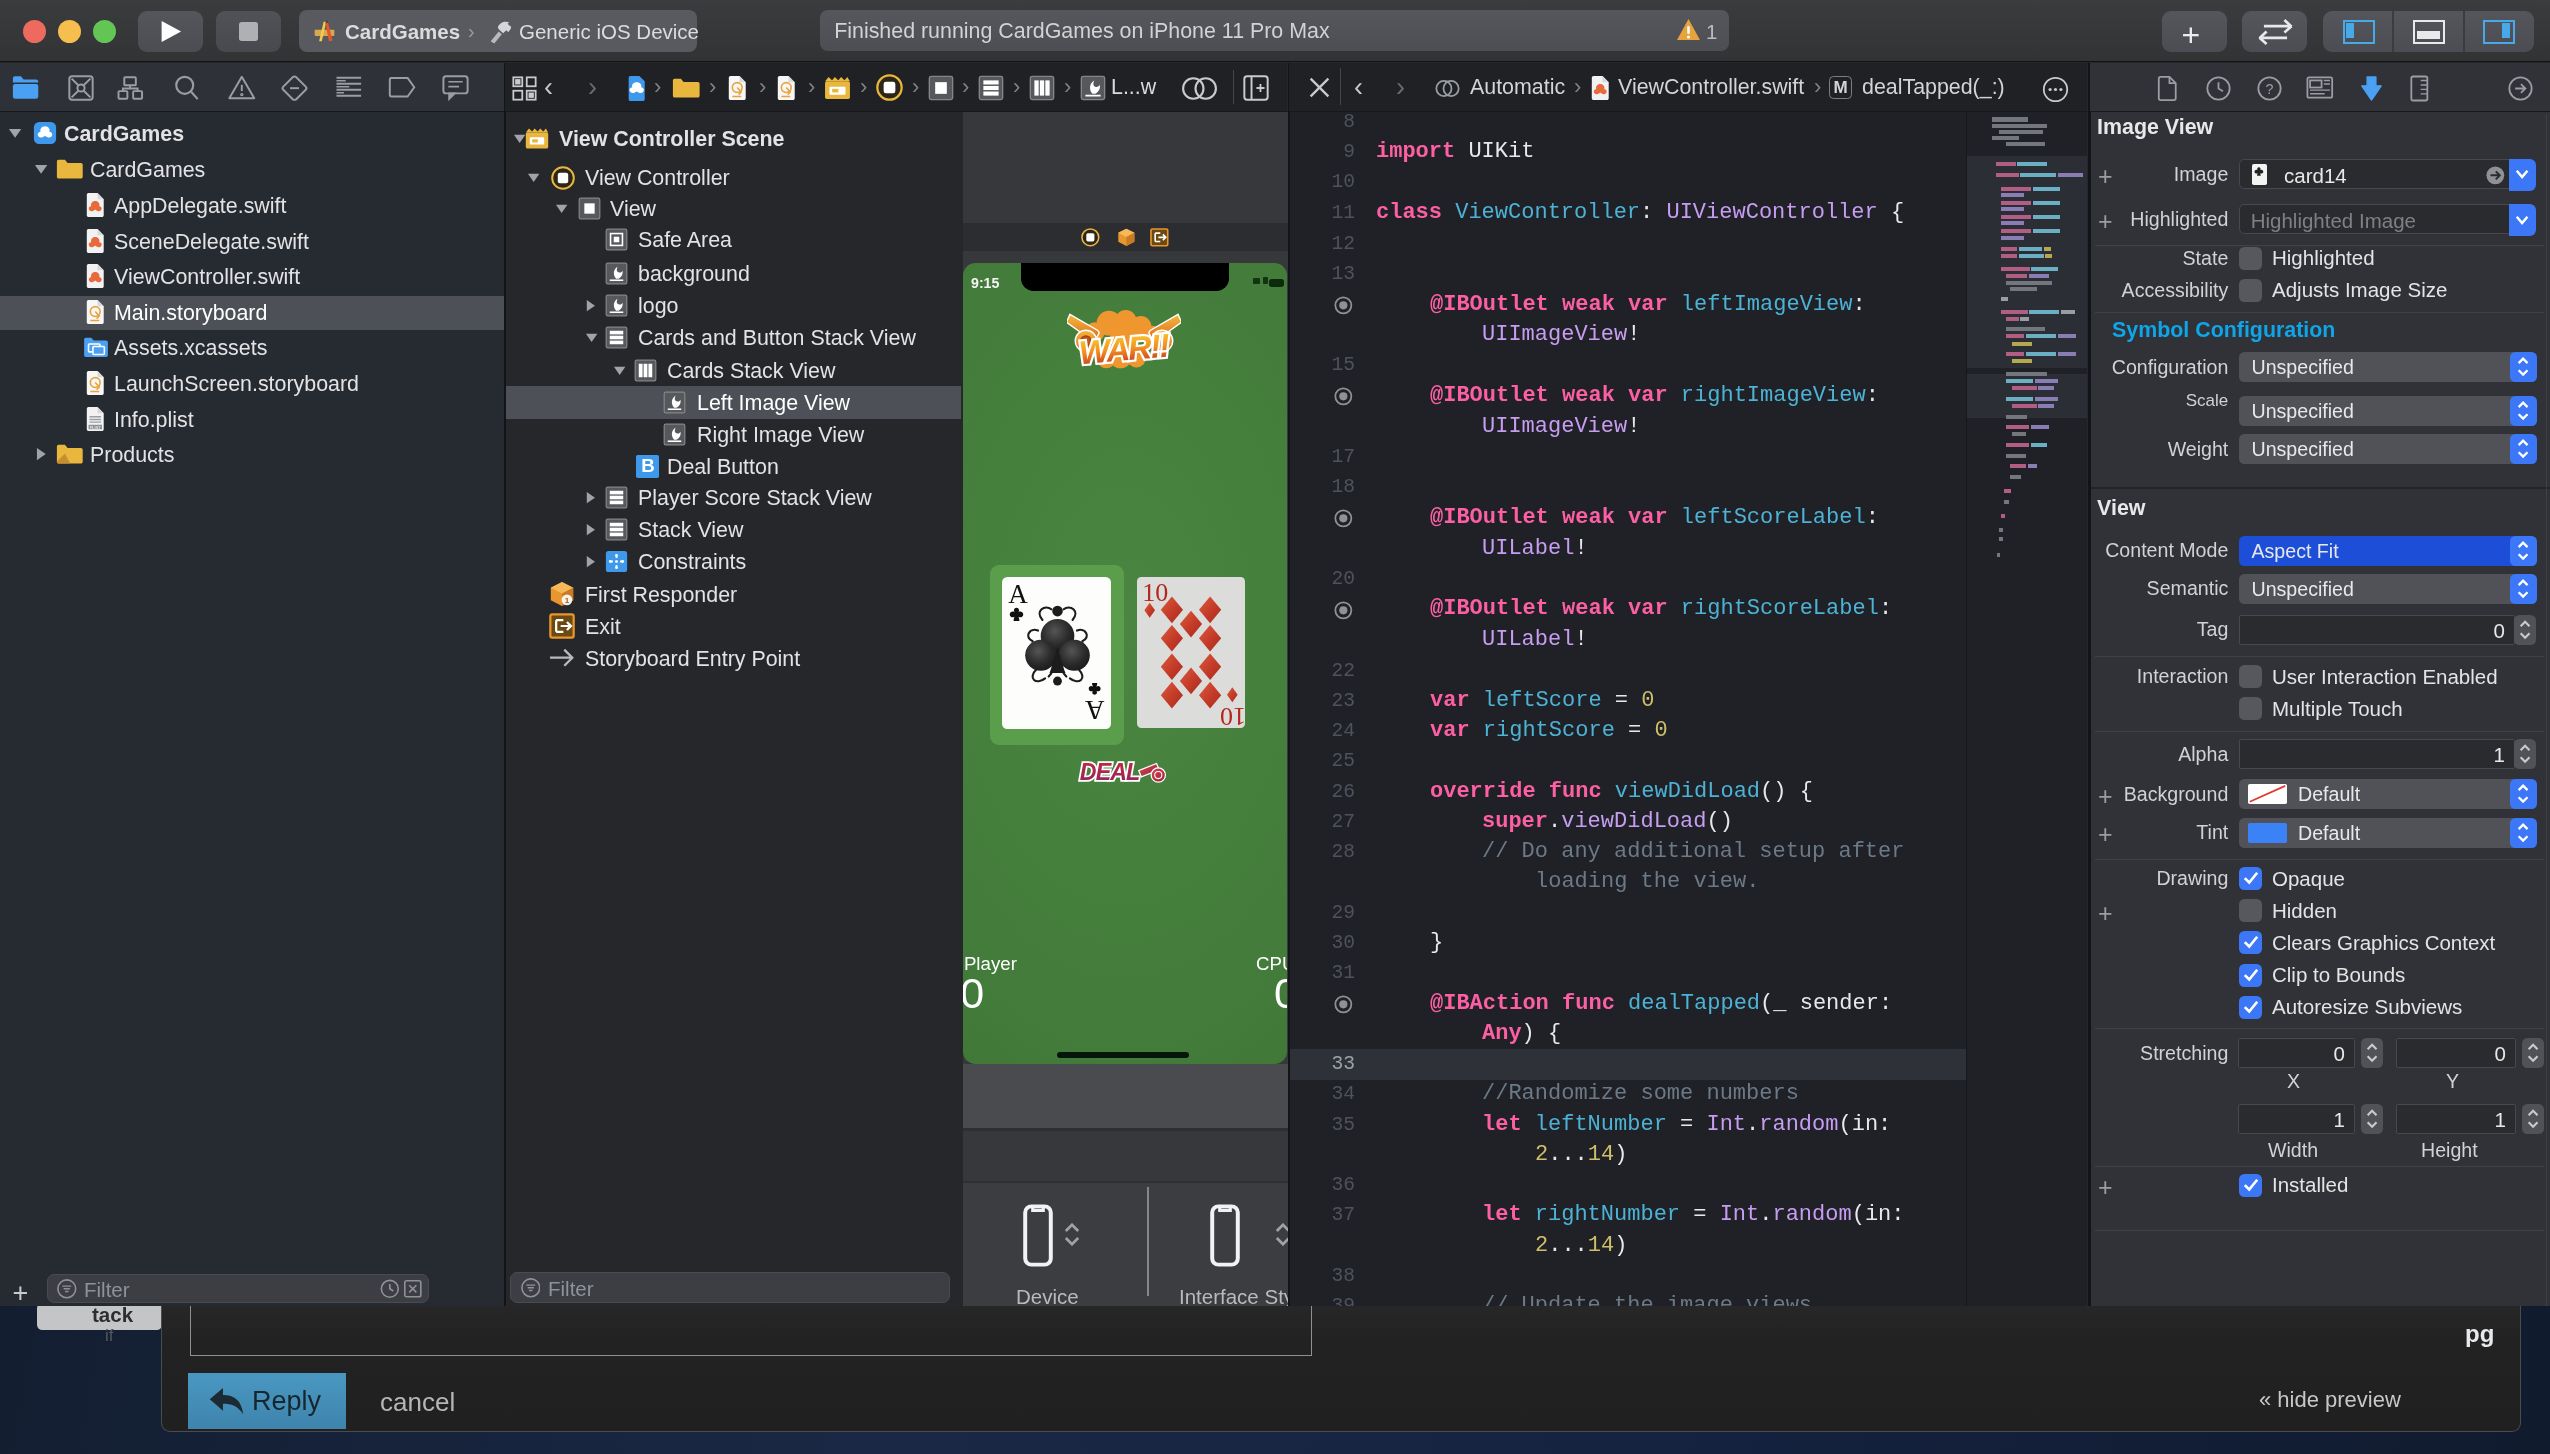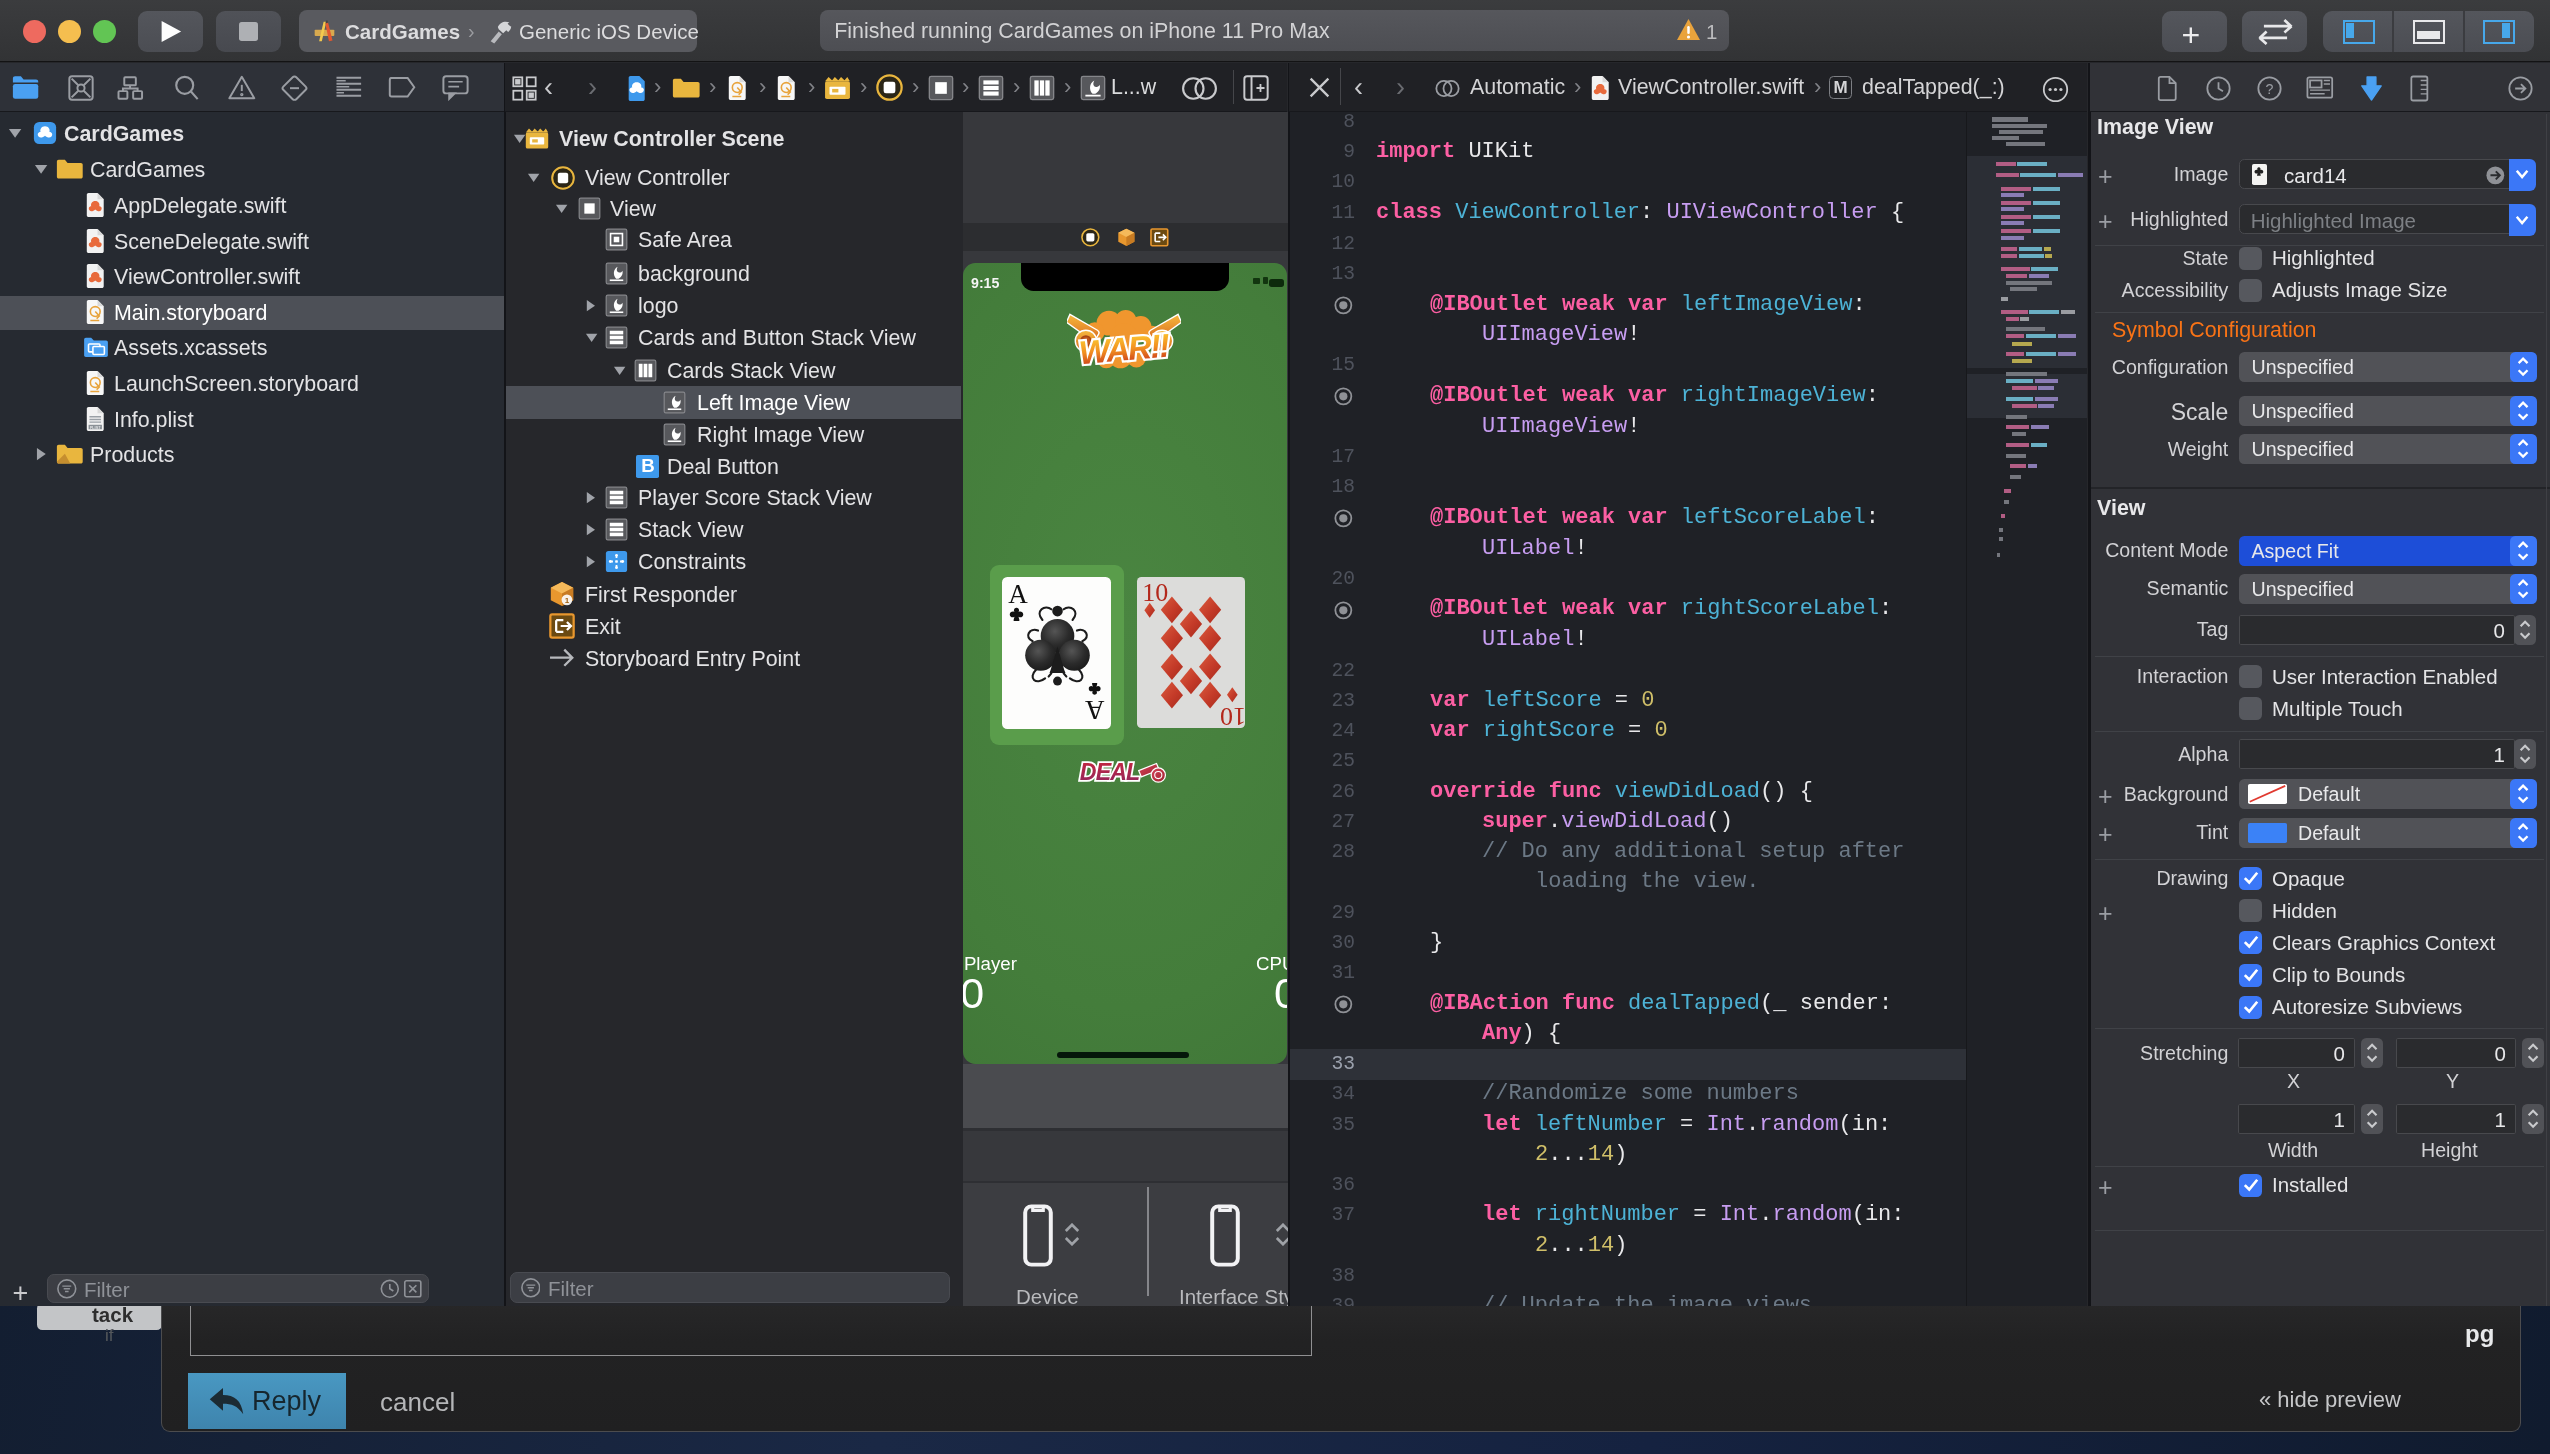--- a/index.html
+++ b/index.html
@@ -935,34 +935,34 @@
           </svg>
         </div>
   <div class="abs" style="left:5.3px;top:182px;width:449px;height:0.9px;background:#404247;"></div>
   <div class="abs" style="left:5.3px;top:184px;width:133px;font-size:19.6px;color:#d2d2d5;text-align:right;">State</div>
   <div class="abs" style="left:149px;top:184px;width:23px;height:23px;background:#56585e;border-radius:5.3px;"></div>
         <div class="abs" style="left:182px;top:183px;font-size:20.5px;color:#e4e4e6;">Highlighted</div>
   <div class="abs" style="left:5.3px;top:216px;width:133px;font-size:19.6px;color:#d2d2d5;text-align:right;">Accessibility</div>
   <div class="abs" style="left:149px;top:216px;width:23px;height:23px;background:#56585e;border-radius:5.3px;"></div>
         <div class="abs" style="left:182px;top:215px;font-size:20.5px;color:#e4e4e6;">Adjusts Image Size</div>
   <div class="abs" style="left:5.3px;top:249px;width:449px;height:0.9px;background:#404247;"></div>
-  <div class="abs" style="left:22px;top:255px;font-size:21.4px;font-weight:normal;color:#f97316;">Symbol Configuration</div>
+  <div class="abs" style="left:22px;top:255px;font-size:21.4px;font-weight:bold;color:#0ea5e9;">Symbol Configuration</div>
   <div class="abs" style="left:5.3px;top:293px;width:133px;font-size:19.6px;color:#d2d2d5;text-align:right;">Configuration</div>
   <div class="abs" style="left:149px;top:289px;width:297px;height:30px;background:#515257;border-radius:5.3px;">
           <div class="abs" style="left:12.5px;top:3.6px;font-size:19.6px;color:#e8e8ea;">Unspecified</div>
           <div class="abs" style="left:271px;top:0;width:27px;height:30px;background:#3b77f7;border-radius:5.3px;">
             <svg class="abs" style="left:6.2px;top:4.4px;" width="14.2" height="21.4" viewBox="0 0 16 24">
               <g stroke="#fff" stroke-width="2.6" fill="none">
                 <path d="M3 8 L8 3 L13 8"></path>
                 <path d="M3 16 L8 21 L13 16"></path>
               </g>
             </svg>
           </div>
         </div>
-  <div class="abs" style="left:5.3px;top:336px;width:133px;font-size:23px;color:#d2d2d5;text-align:right;">Scale</div>
+  <div class="abs" style="left:5.3px;top:328px;width:133px;font-size:17px;color:#d2d2d5;text-align:right;">Scale</div>
   <div class="abs" style="left:149px;top:333px;width:297px;height:30px;background:#515257;border-radius:5.3px;">
           <div class="abs" style="left:12.5px;top:3.6px;font-size:19.6px;color:#e8e8ea;">Unspecified</div>
           <div class="abs" style="left:271px;top:0;width:27px;height:30px;background:#3b77f7;border-radius:5.3px;">
             <svg class="abs" style="left:6.2px;top:4.4px;" width="14.2" height="21.4" viewBox="0 0 16 24">
               <g stroke="#fff" stroke-width="2.6" fill="none">
                 <path d="M3 8 L8 3 L13 8"></path>
                 <path d="M3 16 L8 21 L13 16"></path>
               </g>
             </svg>
           </div>

